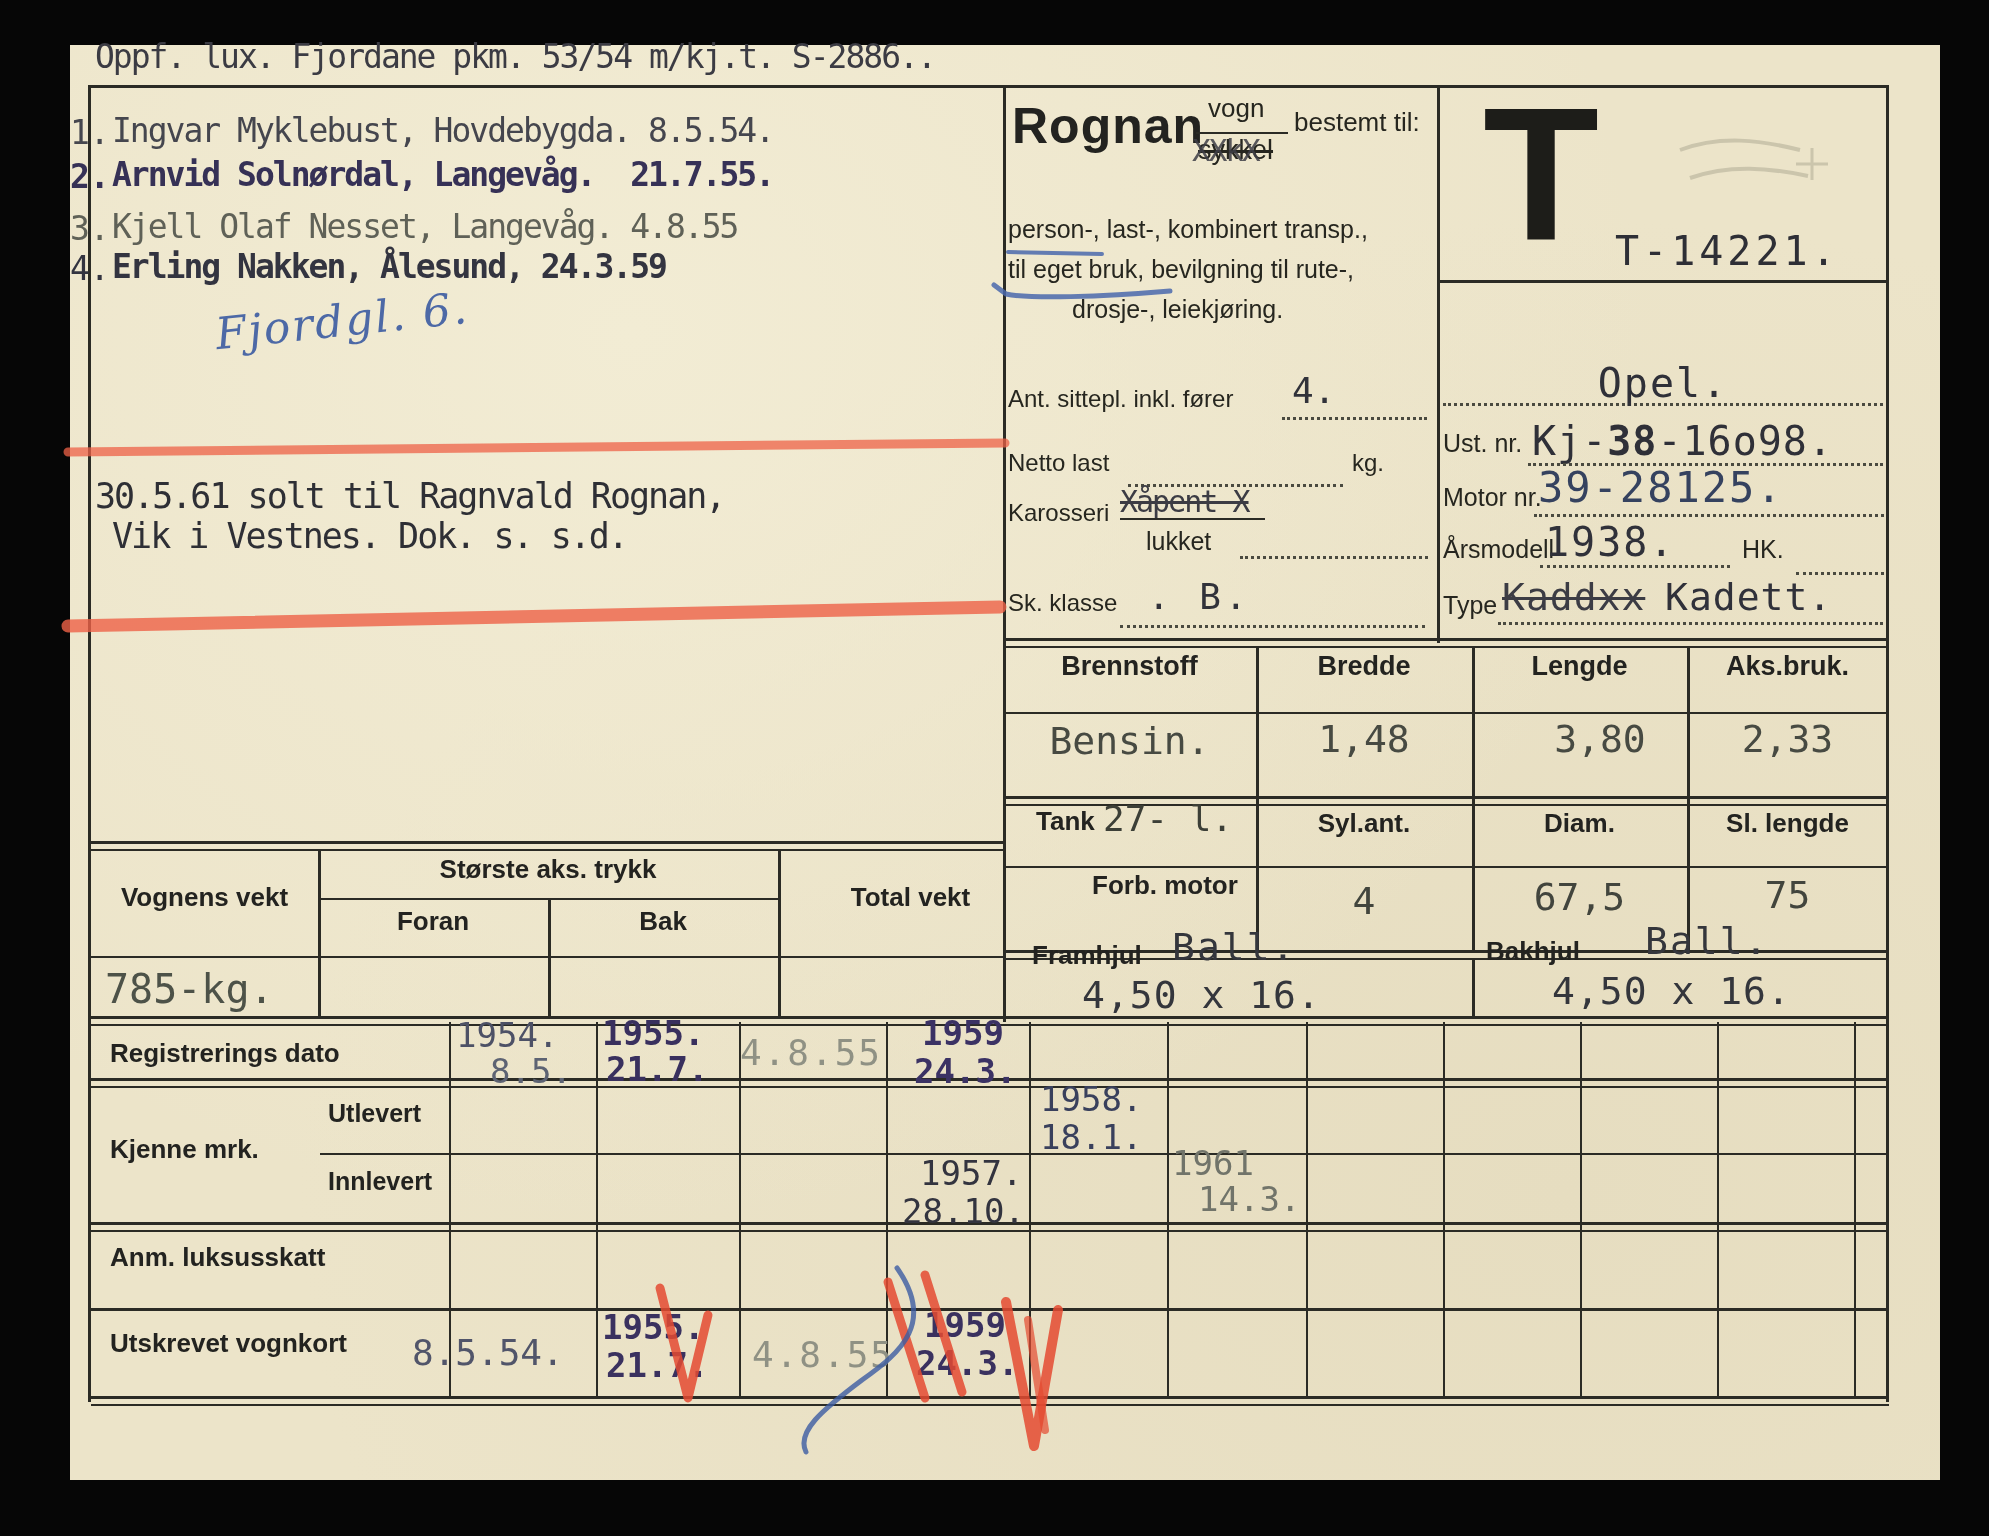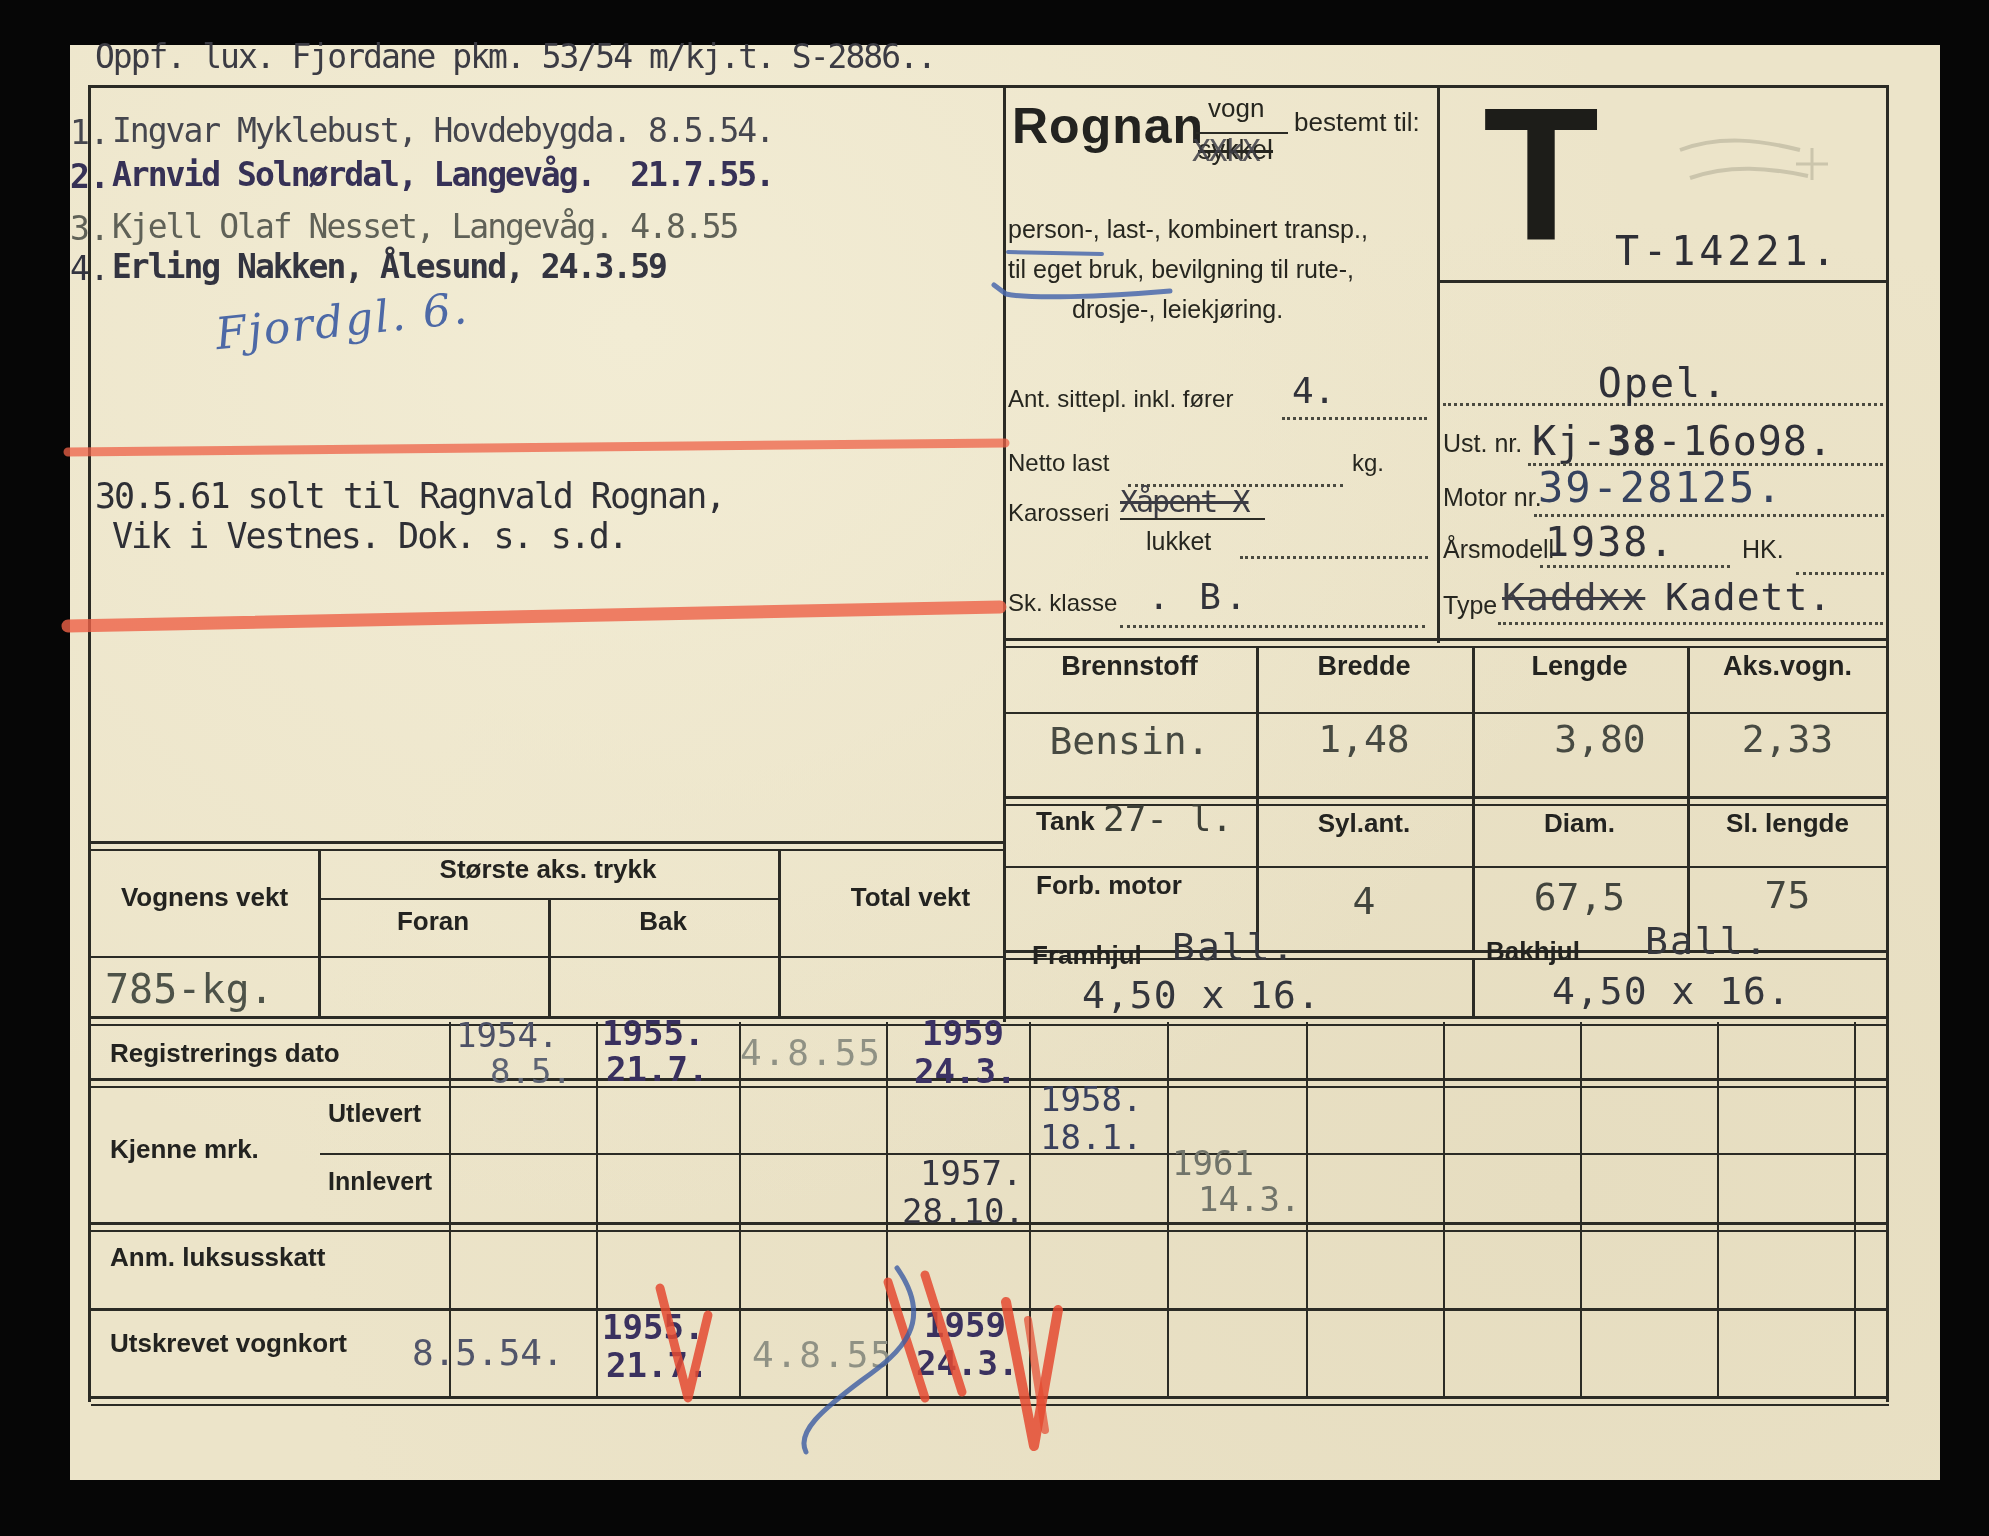--- a/index.html
+++ b/index.html
@@ -142,34 +142,34 @@
   <div class="dot" style="left:1796px;top:572px;width:88px;"></div>
 
   <div class="prn" style="left:1443px;top:592px;font-size:25px;">Type</div>
   <div class="tw strike" style="left:1502px;top:578px;font-size:38px;letter-spacing:1px;color:#3c3c44;">Kaddxx</div>
   <div class="tw" style="left:1665px;top:578px;font-size:38px;letter-spacing:1px;color:#30313a;">Kadett.</div>
   <div class="dot" style="left:1498px;top:622px;width:385px;"></div>
 
   <div class="pr ctr" style="left:1003px;top:652px;width:253px;font-size:27px;">Brennstoff</div>
   <div class="pr ctr" style="left:1256px;top:652px;width:216px;font-size:27px;">Bredde</div>
   <div class="pr ctr" style="left:1472px;top:652px;width:215px;font-size:27px;">Lengde</div>
-  <div class="pr ctr" style="left:1687px;top:652px;width:201px;font-size:27px;">Aks.vogn.</div>
+  <div class="pr ctr" style="left:1687px;top:652px;width:201px;font-size:27px;">Aks.bruk.</div>
 
   <div class="tw ctr" style="left:1003px;top:722px;width:253px;font-size:38px;color:#474a42;">Bensin.</div>
   <div class="tw ctr" style="left:1256px;top:720px;width:216px;font-size:38px;color:#474a42;">1,48</div>
   <div class="tw ctr" style="left:1472px;top:720px;width:256px;font-size:38px;color:#474a42;">3,80</div>
   <div class="tw ctr" style="left:1687px;top:720px;width:201px;font-size:38px;color:#474a42;">2,33</div>
 
   <div class="pr" style="left:1036px;top:808px;font-size:26px;">Tank</div>
   <div class="tw" style="left:1103px;top:800px;font-size:36px;color:#3c3f37;">27- l.</div>
   <div class="pr ctr" style="left:1256px;top:810px;width:216px;font-size:26px;">Syl.ant.</div>
   <div class="pr ctr" style="left:1472px;top:810px;width:215px;font-size:26px;">Diam.</div>
   <div class="pr ctr" style="left:1687px;top:810px;width:201px;font-size:26px;">Sl. lengde</div>
 
-  <div class="pr" style="left:1036px;top:872px;font-size:26px;">Forb. motor</div>
+  <div class="pr" style="left:1092px;top:872px;font-size:26px;">Forb. motor</div>
   <div class="tw ctr" style="left:1256px;top:882px;width:216px;font-size:38px;color:#42453d;">4</div>
   <div class="tw ctr" style="left:1472px;top:878px;width:215px;font-size:38px;color:#42453d;">67,5</div>
   <div class="tw ctr" style="left:1687px;top:876px;width:201px;font-size:38px;color:#42453d;">75</div>
 
   <div class="pr" style="left:1032px;top:942px;font-size:26px;">Framhjul</div>
   <div class="tw" style="left:1172px;top:928px;font-size:38px;letter-spacing:2px;color:#34363c;">Ball.</div>
   <div class="tw" style="left:1082px;top:976px;font-size:38px;letter-spacing:1px;color:#34363c;">4,50 x 16.</div>
   <div class="pr" style="left:1486px;top:938px;font-size:26px;">Bakhjul</div>
   <div class="tw" style="left:1645px;top:922px;font-size:38px;letter-spacing:2px;color:#34363c;">Ball.</div>
   <div class="tw" style="left:1552px;top:972px;font-size:38px;letter-spacing:1px;color:#34363c;">4,50 x 16.</div>

